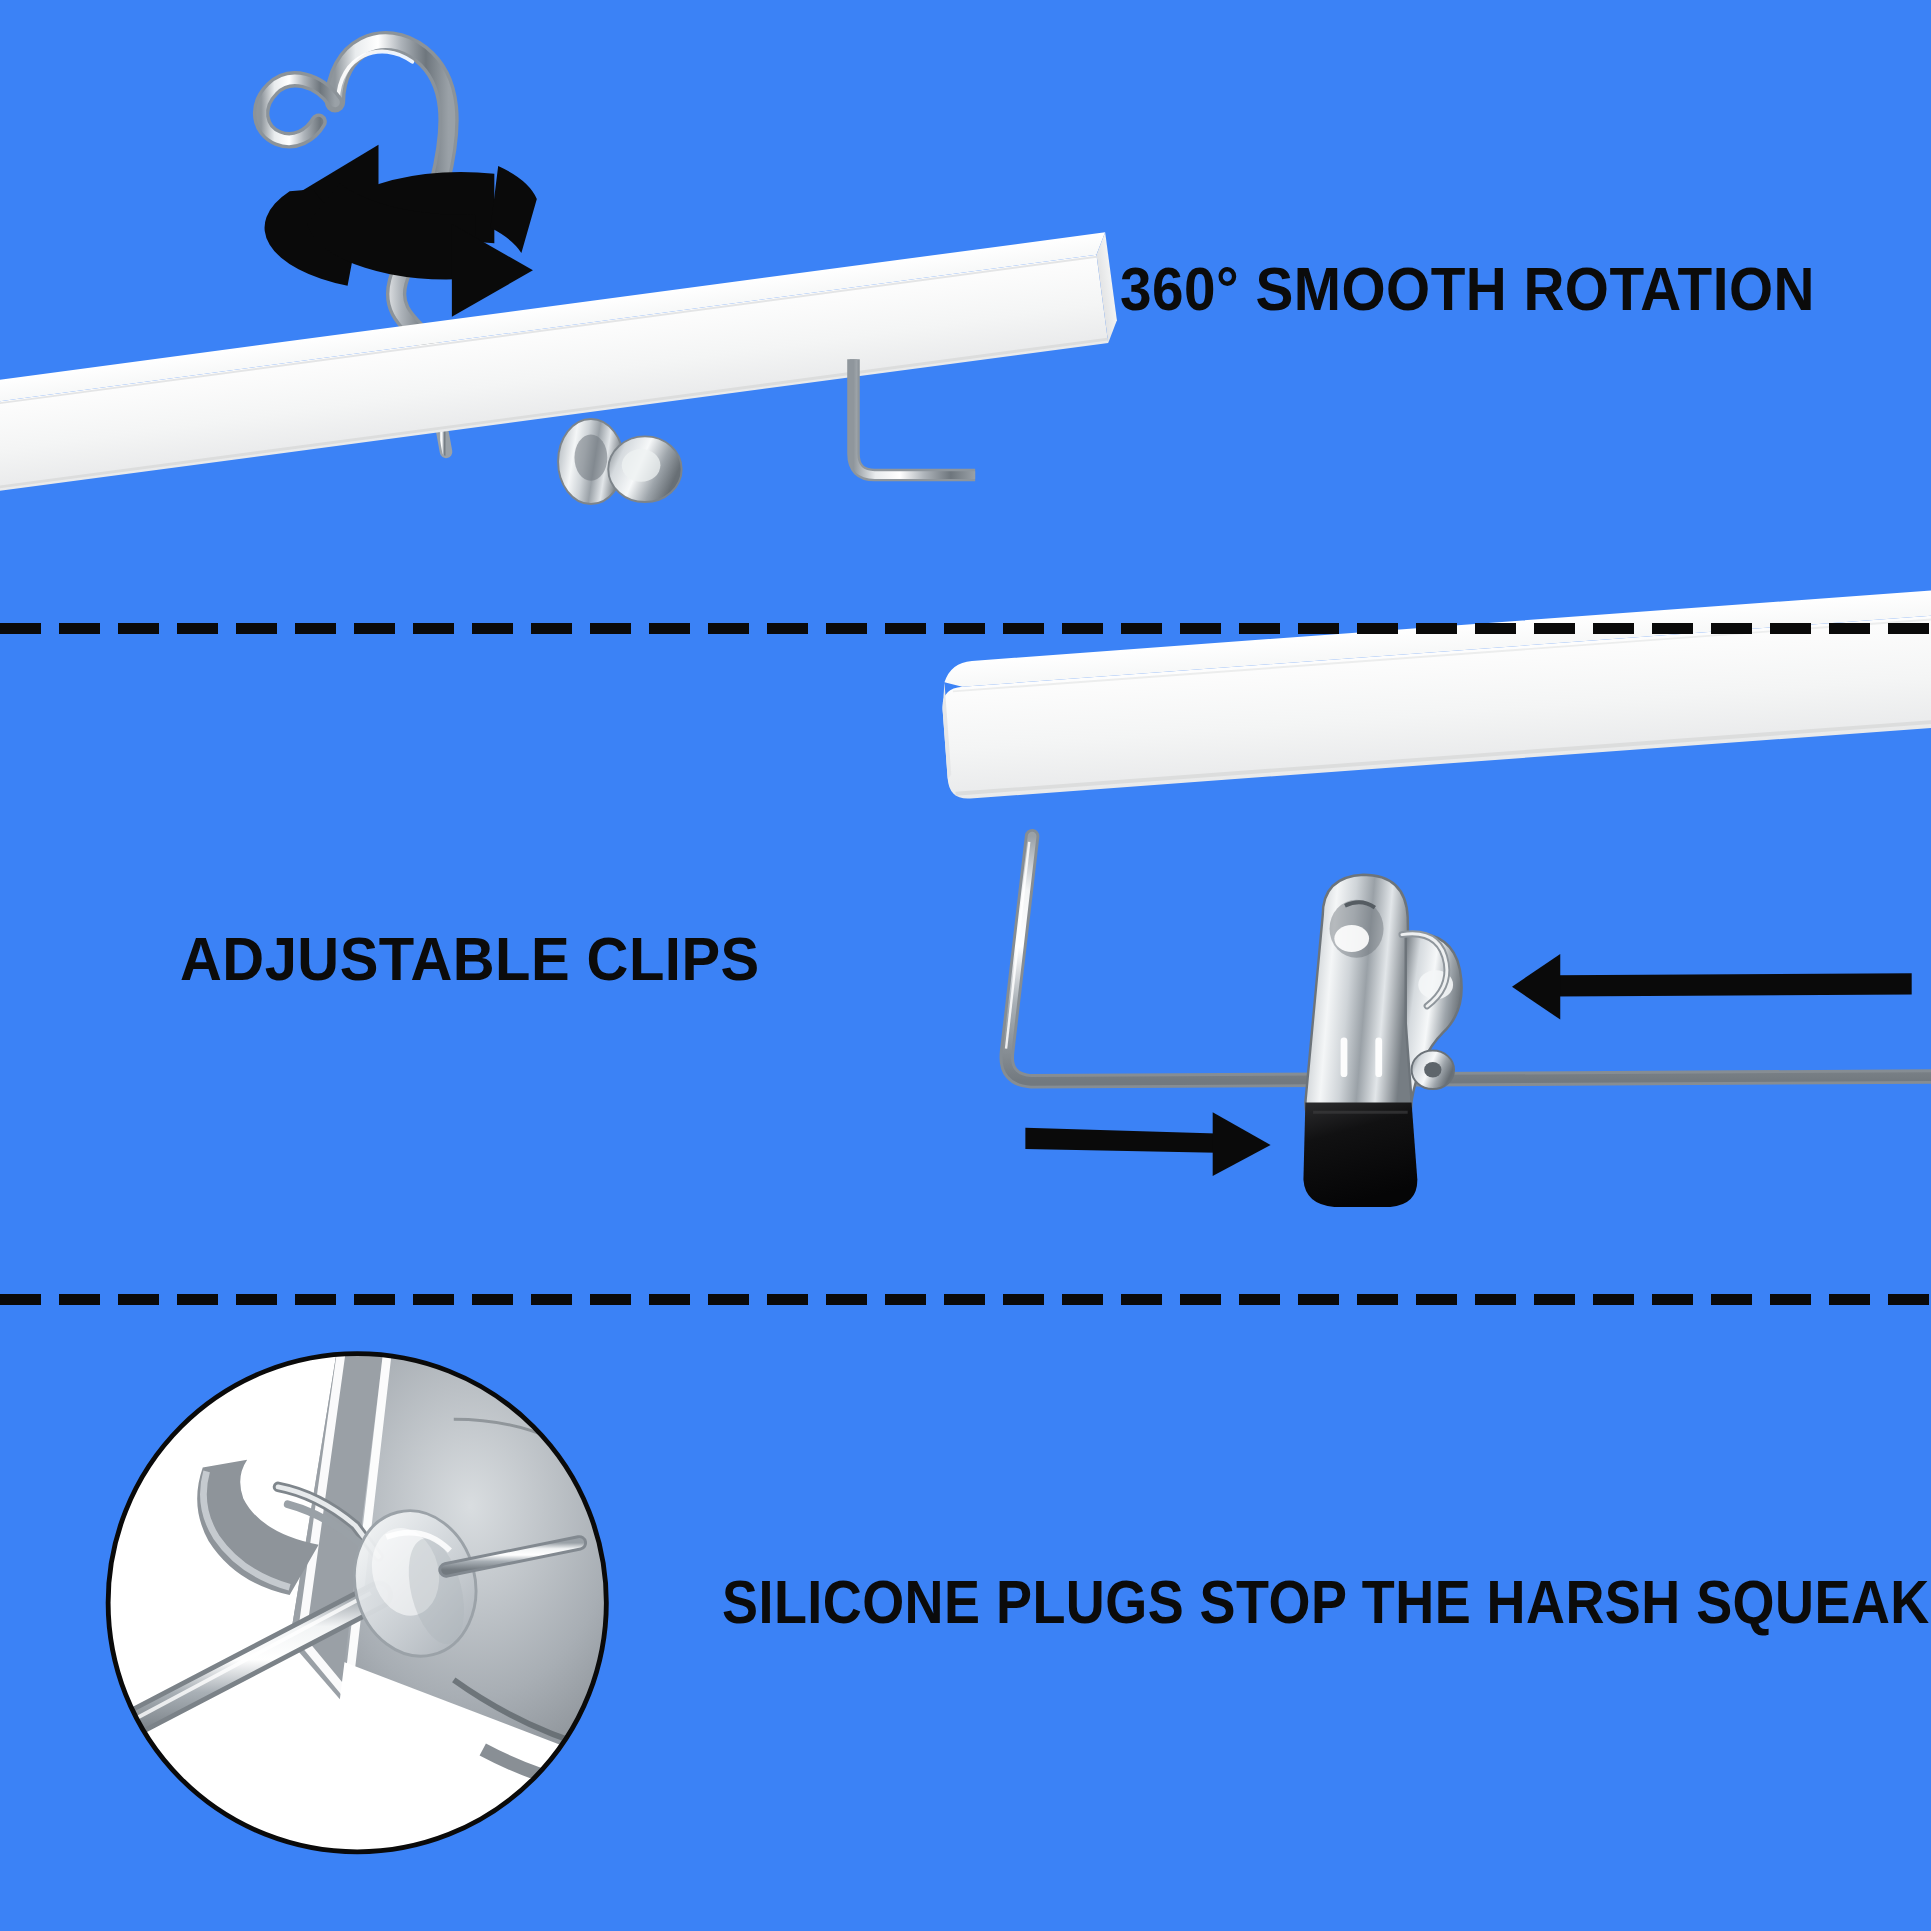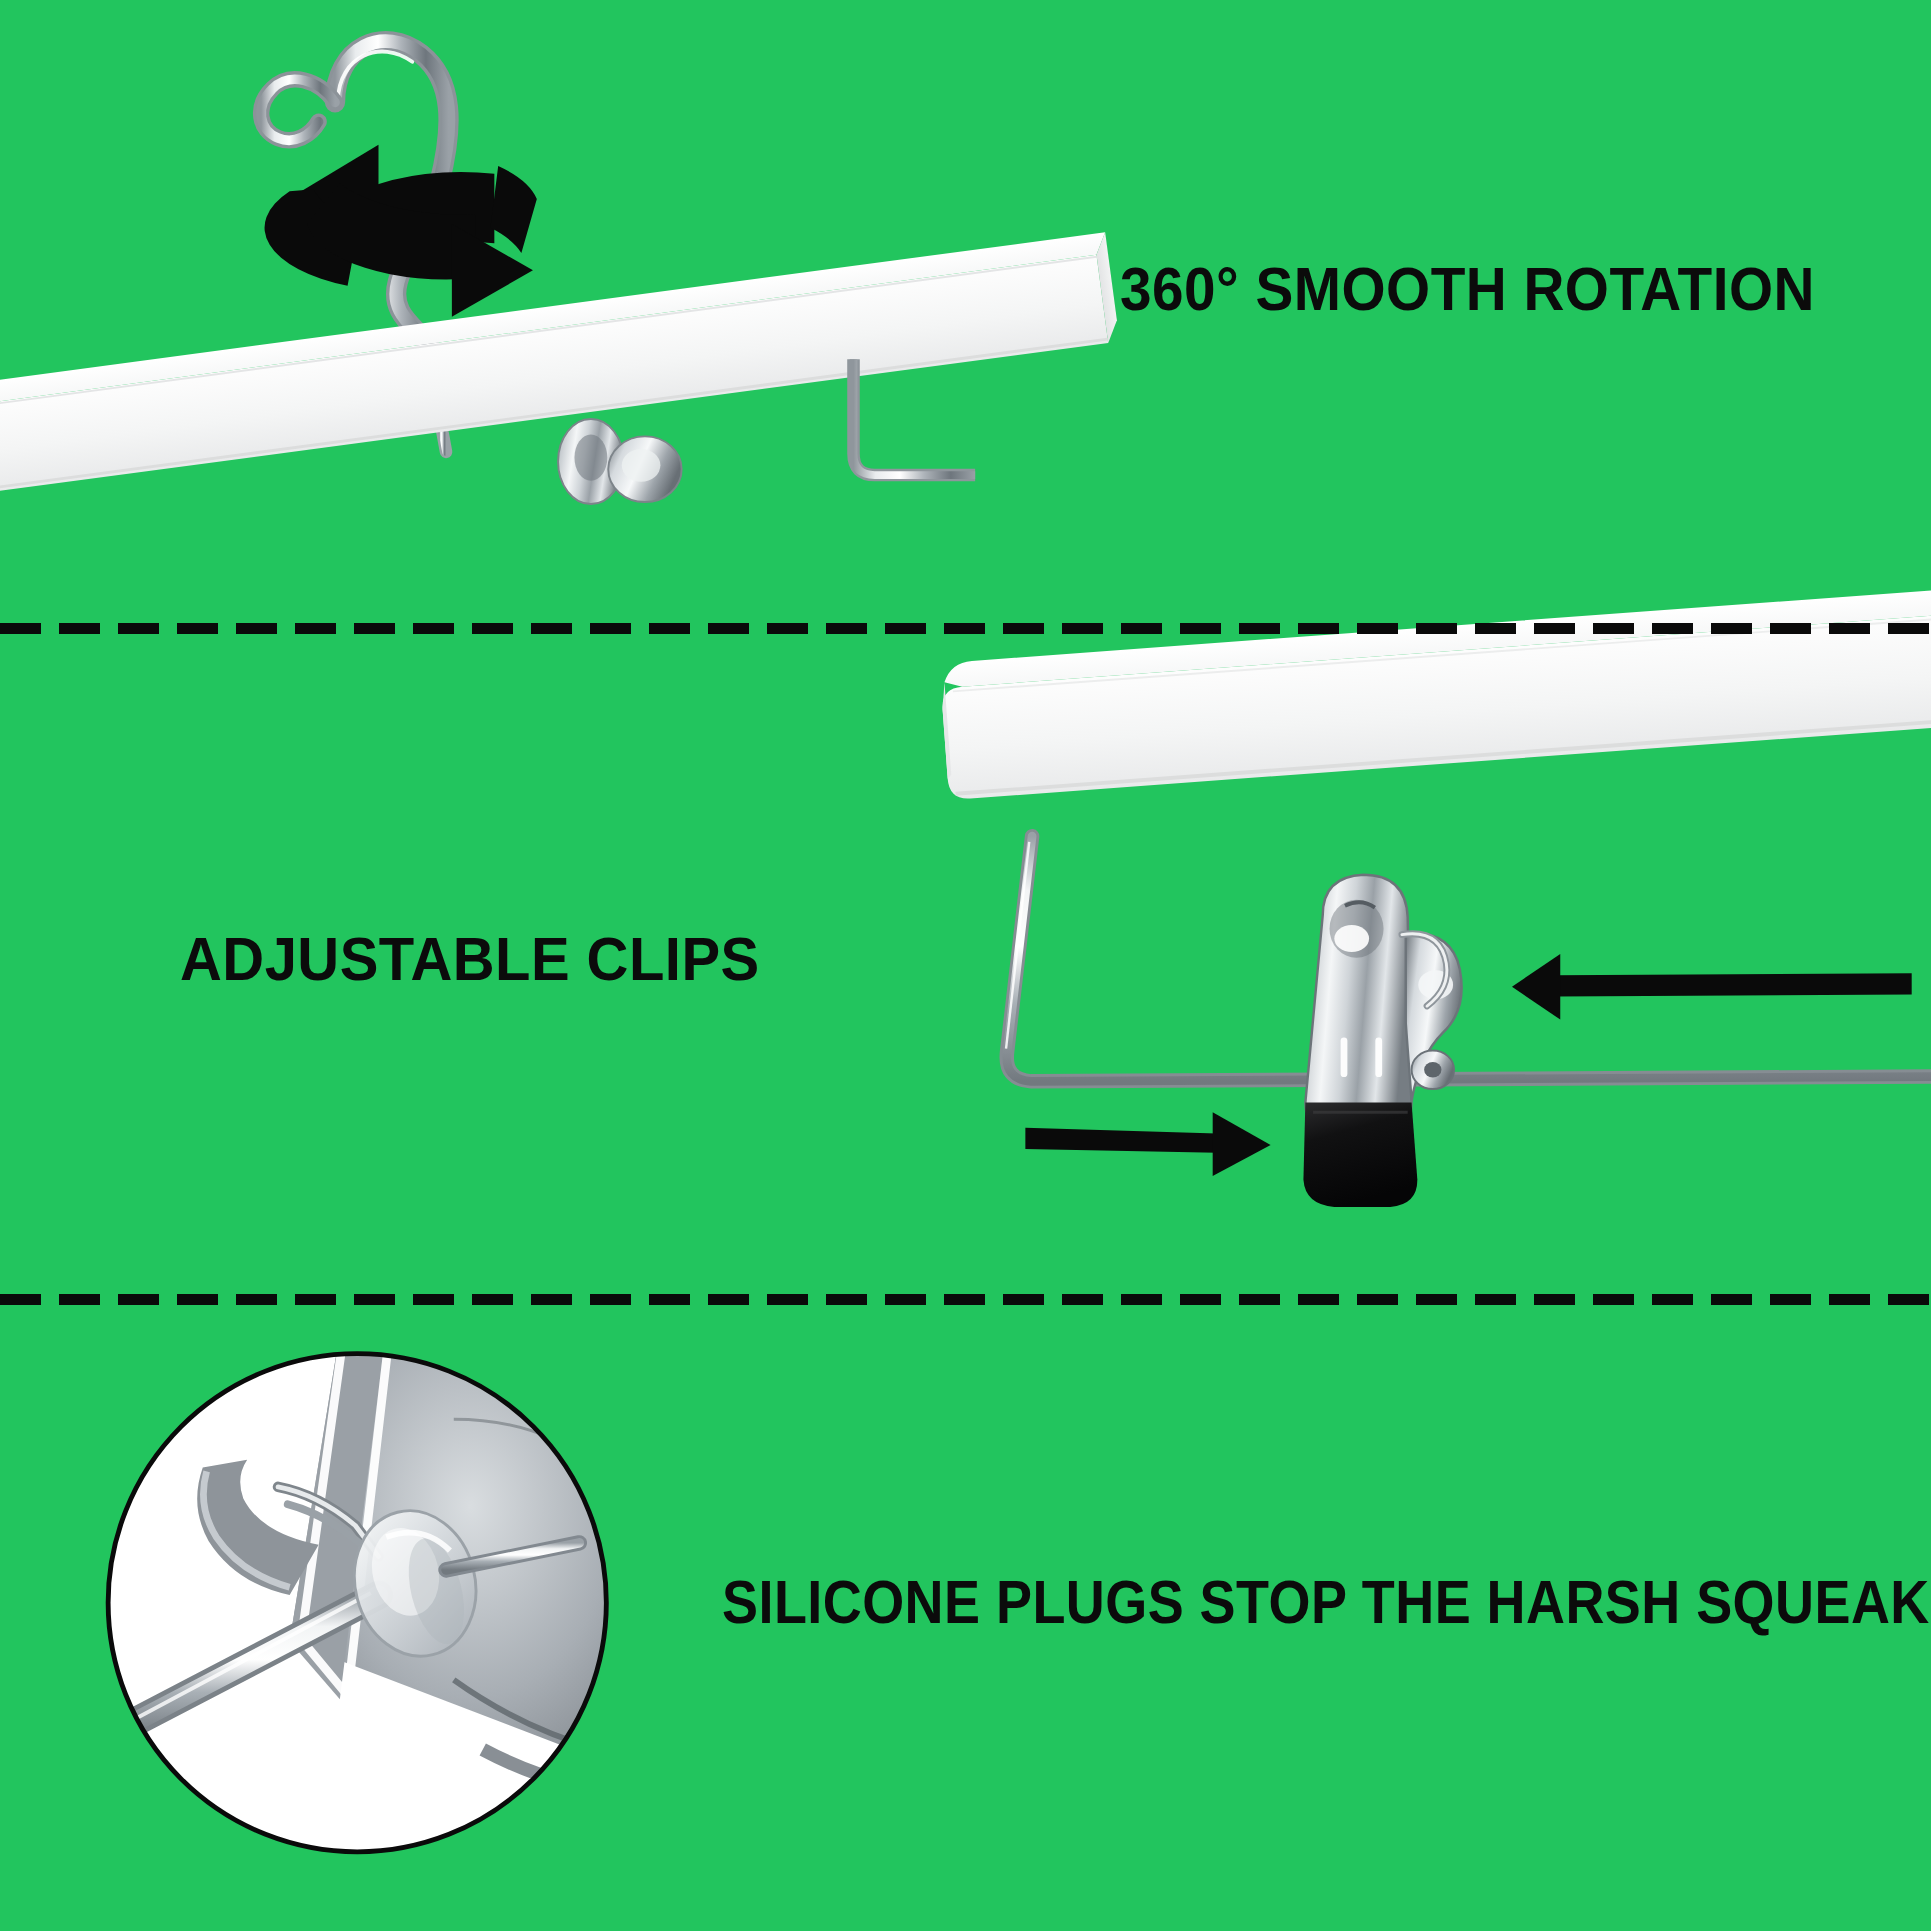--- a/index.html
+++ b/index.html
@@ -2,21 +2,21 @@
 <html><head>
 <meta charset="utf-8">
 <title>Hanger Feature Infographic</title>
 <style>
   html,body{margin:0;padding:0;background:#ffffff;}
   body{
     width:1931px;height:1931px;overflow:hidden;position:relative;
     font-family:"Liberation Sans","DejaVu Sans",sans-serif;
     -webkit-font-smoothing:antialiased;
   }
-  .stage{position:absolute;inset:0;background:#22c55e;}
+  .stage{position:absolute;inset:0;background:#3b82f6;}
 
   
   .feature-label{
     position:absolute;
     font-weight:bold;
     color:#0b0b0b;
     letter-spacing:0.5px;
     white-space:nowrap;
     transform-origin:left center;
     line-height:1;

